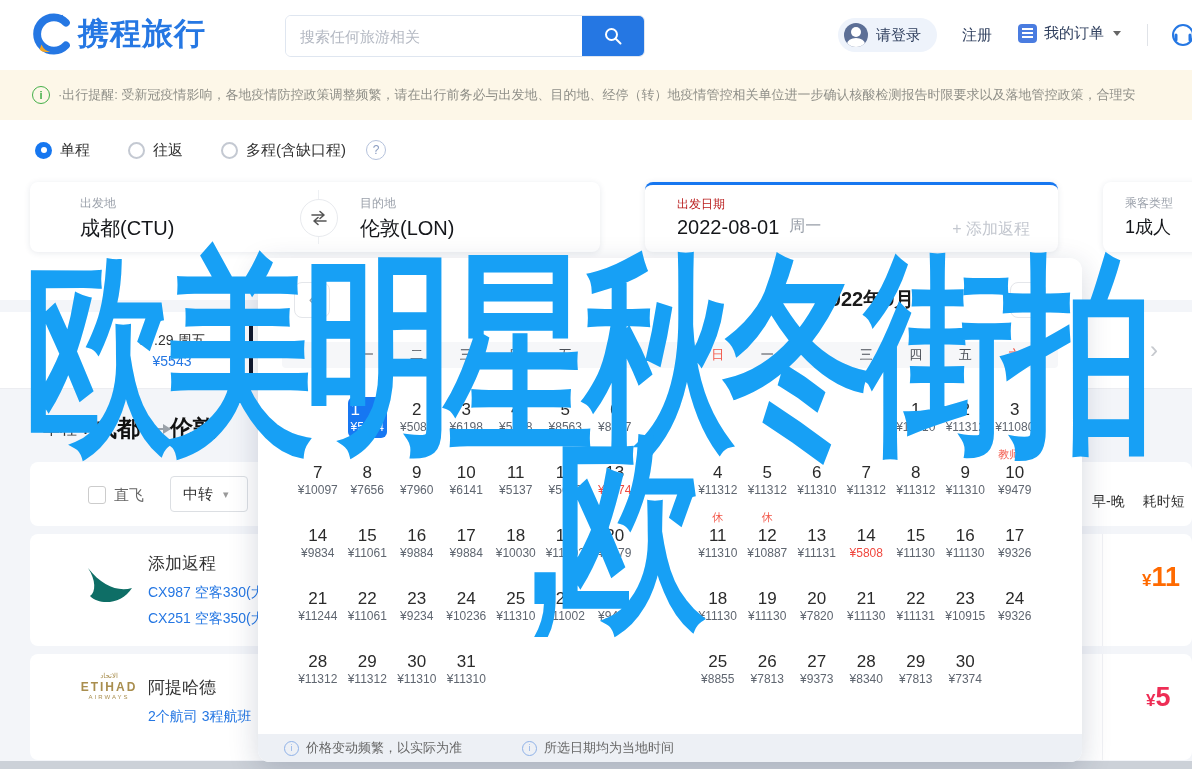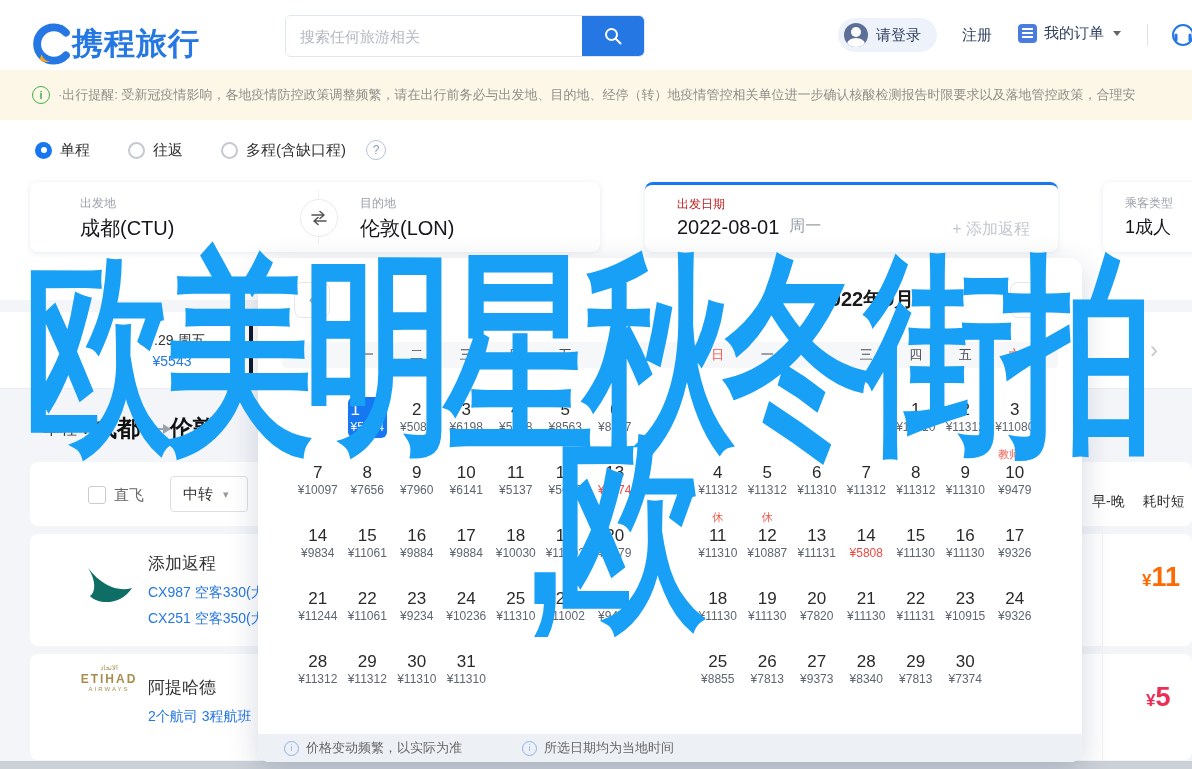--- a/index.html
+++ b/index.html
@@ -2,21 +2,21 @@
 <html><head>
 <meta charset="utf-8">
 <style>
   html,body{margin:0;padding:0;}
   body{
     width:1192px;height:769px;position:relative;overflow:hidden;background:#fff;
     font-family:"Liberation Sans","DejaVu Sans",sans-serif;color:#333;
   }
   
   .header{position:absolute;left:0;top:0;width:1192px;height:70px;background:#fff;}
-  .logo{position:absolute;left:30px;top:23px;display:flex;align-items:center;gap:0;}
+  .logo{position:absolute;left:30px;top:13px;display:flex;align-items:center;gap:6px;}
   .logo-text{font-size:31px;font-weight:bold;color:#2577e3;letter-spacing:1px;}
   .searchbox{position:absolute;left:285px;top:15px;width:358px;height:40px;border:1px solid #dfe6f0;border-radius:6px;display:flex;overflow:hidden;background:#fff;}
   .search-input{flex:1;border:none;outline:none;padding:0 14px;font-size:15px;color:#333;font-family:inherit;}
   .search-input::placeholder{color:#b3b8c2;}
   .search-btn{width:62px;background:#2577e3;border:none;display:flex;align-items:center;justify-content:center;cursor:pointer;}
   .login-pill{position:absolute;left:838px;top:18px;height:34px;background:#eef3fb;border-radius:17px;display:flex;align-items:center;padding:0 16px 0 6px;gap:8px;}
   .login-pill span{font-size:15px;color:#2f3f5e;}
   .avatar{width:24px;height:24px;border-radius:50%;background:#5c6f96;position:relative;overflow:hidden;}
   .avatar:before{content:"";position:absolute;left:7px;top:4px;width:10px;height:10px;border-radius:50%;background:#fff;}
   .avatar:after{content:"";position:absolute;left:3px;top:15px;width:18px;height:12px;border-radius:50%;background:#fff;}
@@ -78,21 +78,21 @@
   .airline-name{position:absolute;left:118px;font-size:17px;color:#333;}
   .flight-line{position:absolute;left:118px;font-size:14px;color:#2577e3;}
   .price-col{position:absolute;left:1072px;top:0;bottom:0;border-left:1px solid #f0f1f4;}
   .big-price{position:absolute;font-weight:600;white-space:nowrap;}
   .big-price .yen{font-size:17px;}
   .big-price .num{font-size:27px;}
   .bp1{left:1142px;top:262px;color:#ff6a00;}
   .bp2{left:1146px;top:382px;color:#ee2d55;}
   .bottom-strip{position:absolute;left:0;top:461px;width:1192px;height:8px;background:#ccd1d8;}
   .cathay-logo{position:absolute;left:50px;top:24px;}
-  .etihad-logo{position:absolute;left:48px;top:10px;width:62px;text-align:center;color:#a98e4e;}
+  .etihad-logo{position:absolute;left:48px;top:18px;width:62px;text-align:center;color:#a98e4e;}
   .etihad-logo .ar{font-size:7px;letter-spacing:1px;}
   .etihad-logo .main{font-size:12px;font-weight:bold;letter-spacing:2px;}
   .etihad-logo .sub{font-size:6px;letter-spacing:2px;}
   
   .calendar{position:absolute;left:258px;top:258px;width:824px;height:504px;background:#fff;border-radius:12px;box-shadow:0 8px 30px rgba(20,40,80,.18);z-index:50;}
   .cal-nav{position:absolute;top:24px;width:34px;height:34px;border:1px solid #e4e6ea;border-radius:8px;background:#fff;color:#9aa0a6;font-size:19px;line-height:32px;text-align:center;cursor:pointer;}
   .nav-prev{left:36px;}
   .nav-next{left:752px;}
   .wk-band{position:absolute;left:24px;top:84px;width:776px;height:26px;background:#f6f7f9;border-radius:4px;}
   .pane{position:absolute;top:0;width:347px;height:480px;}

